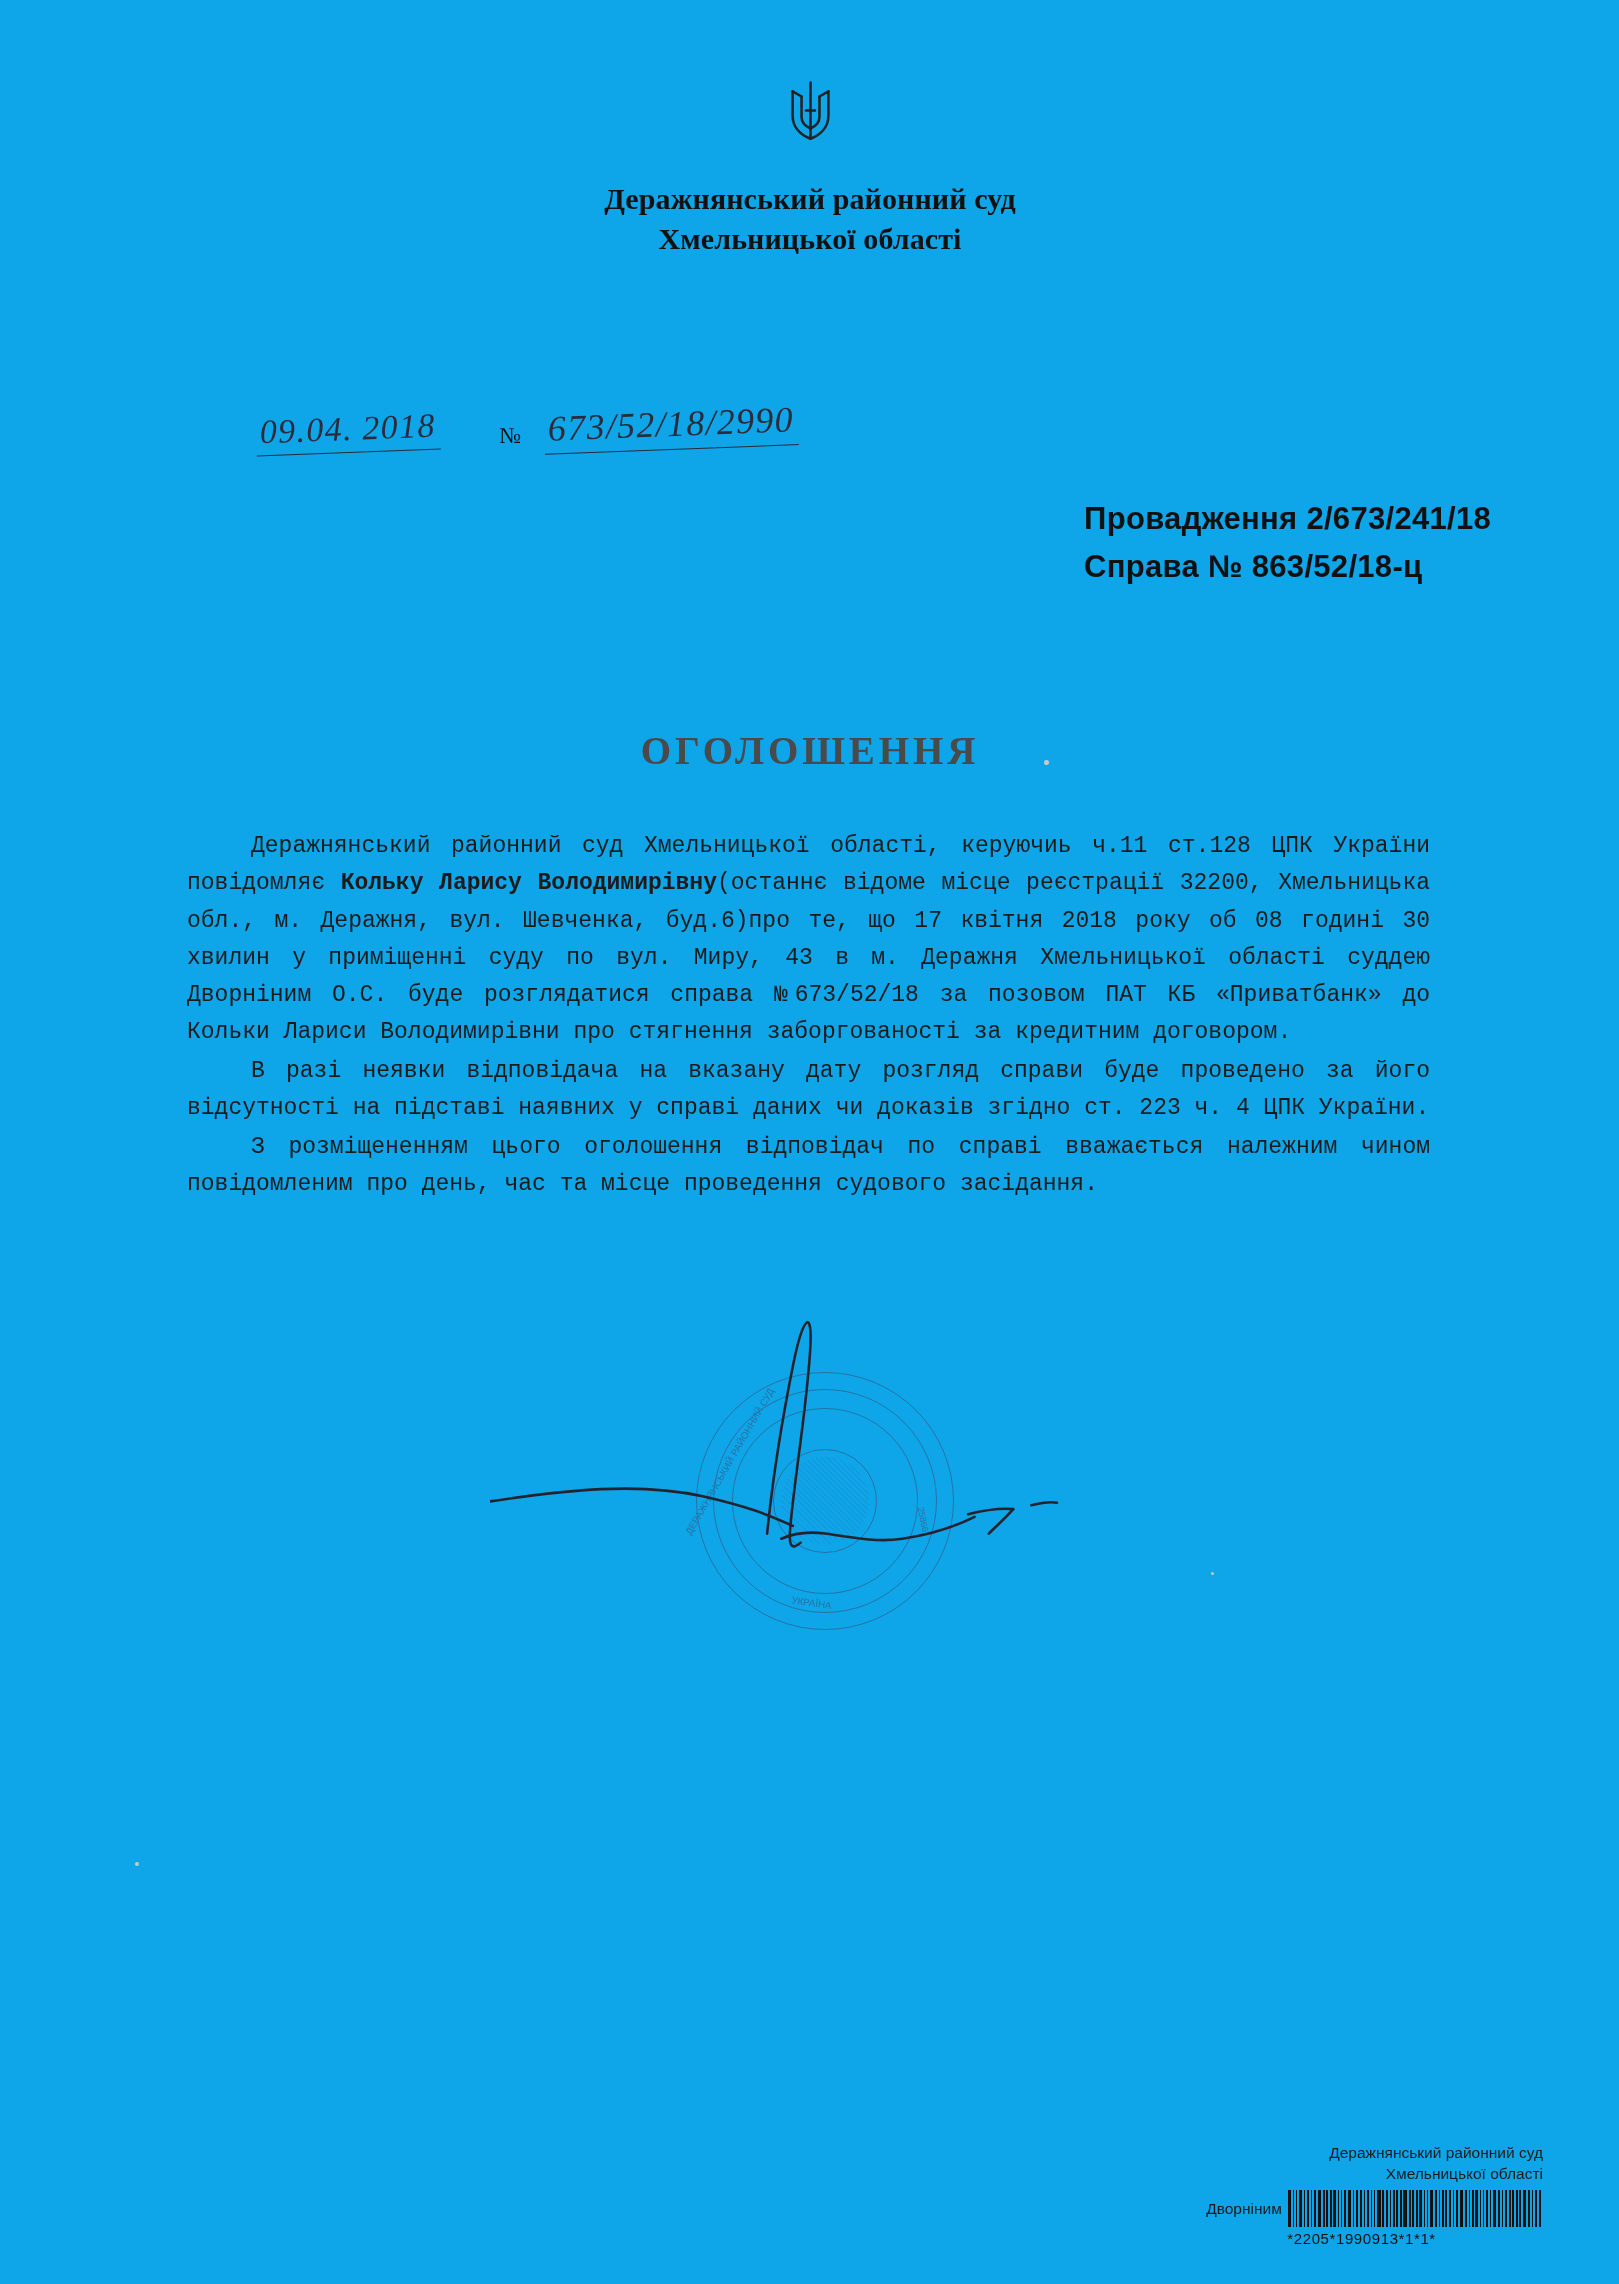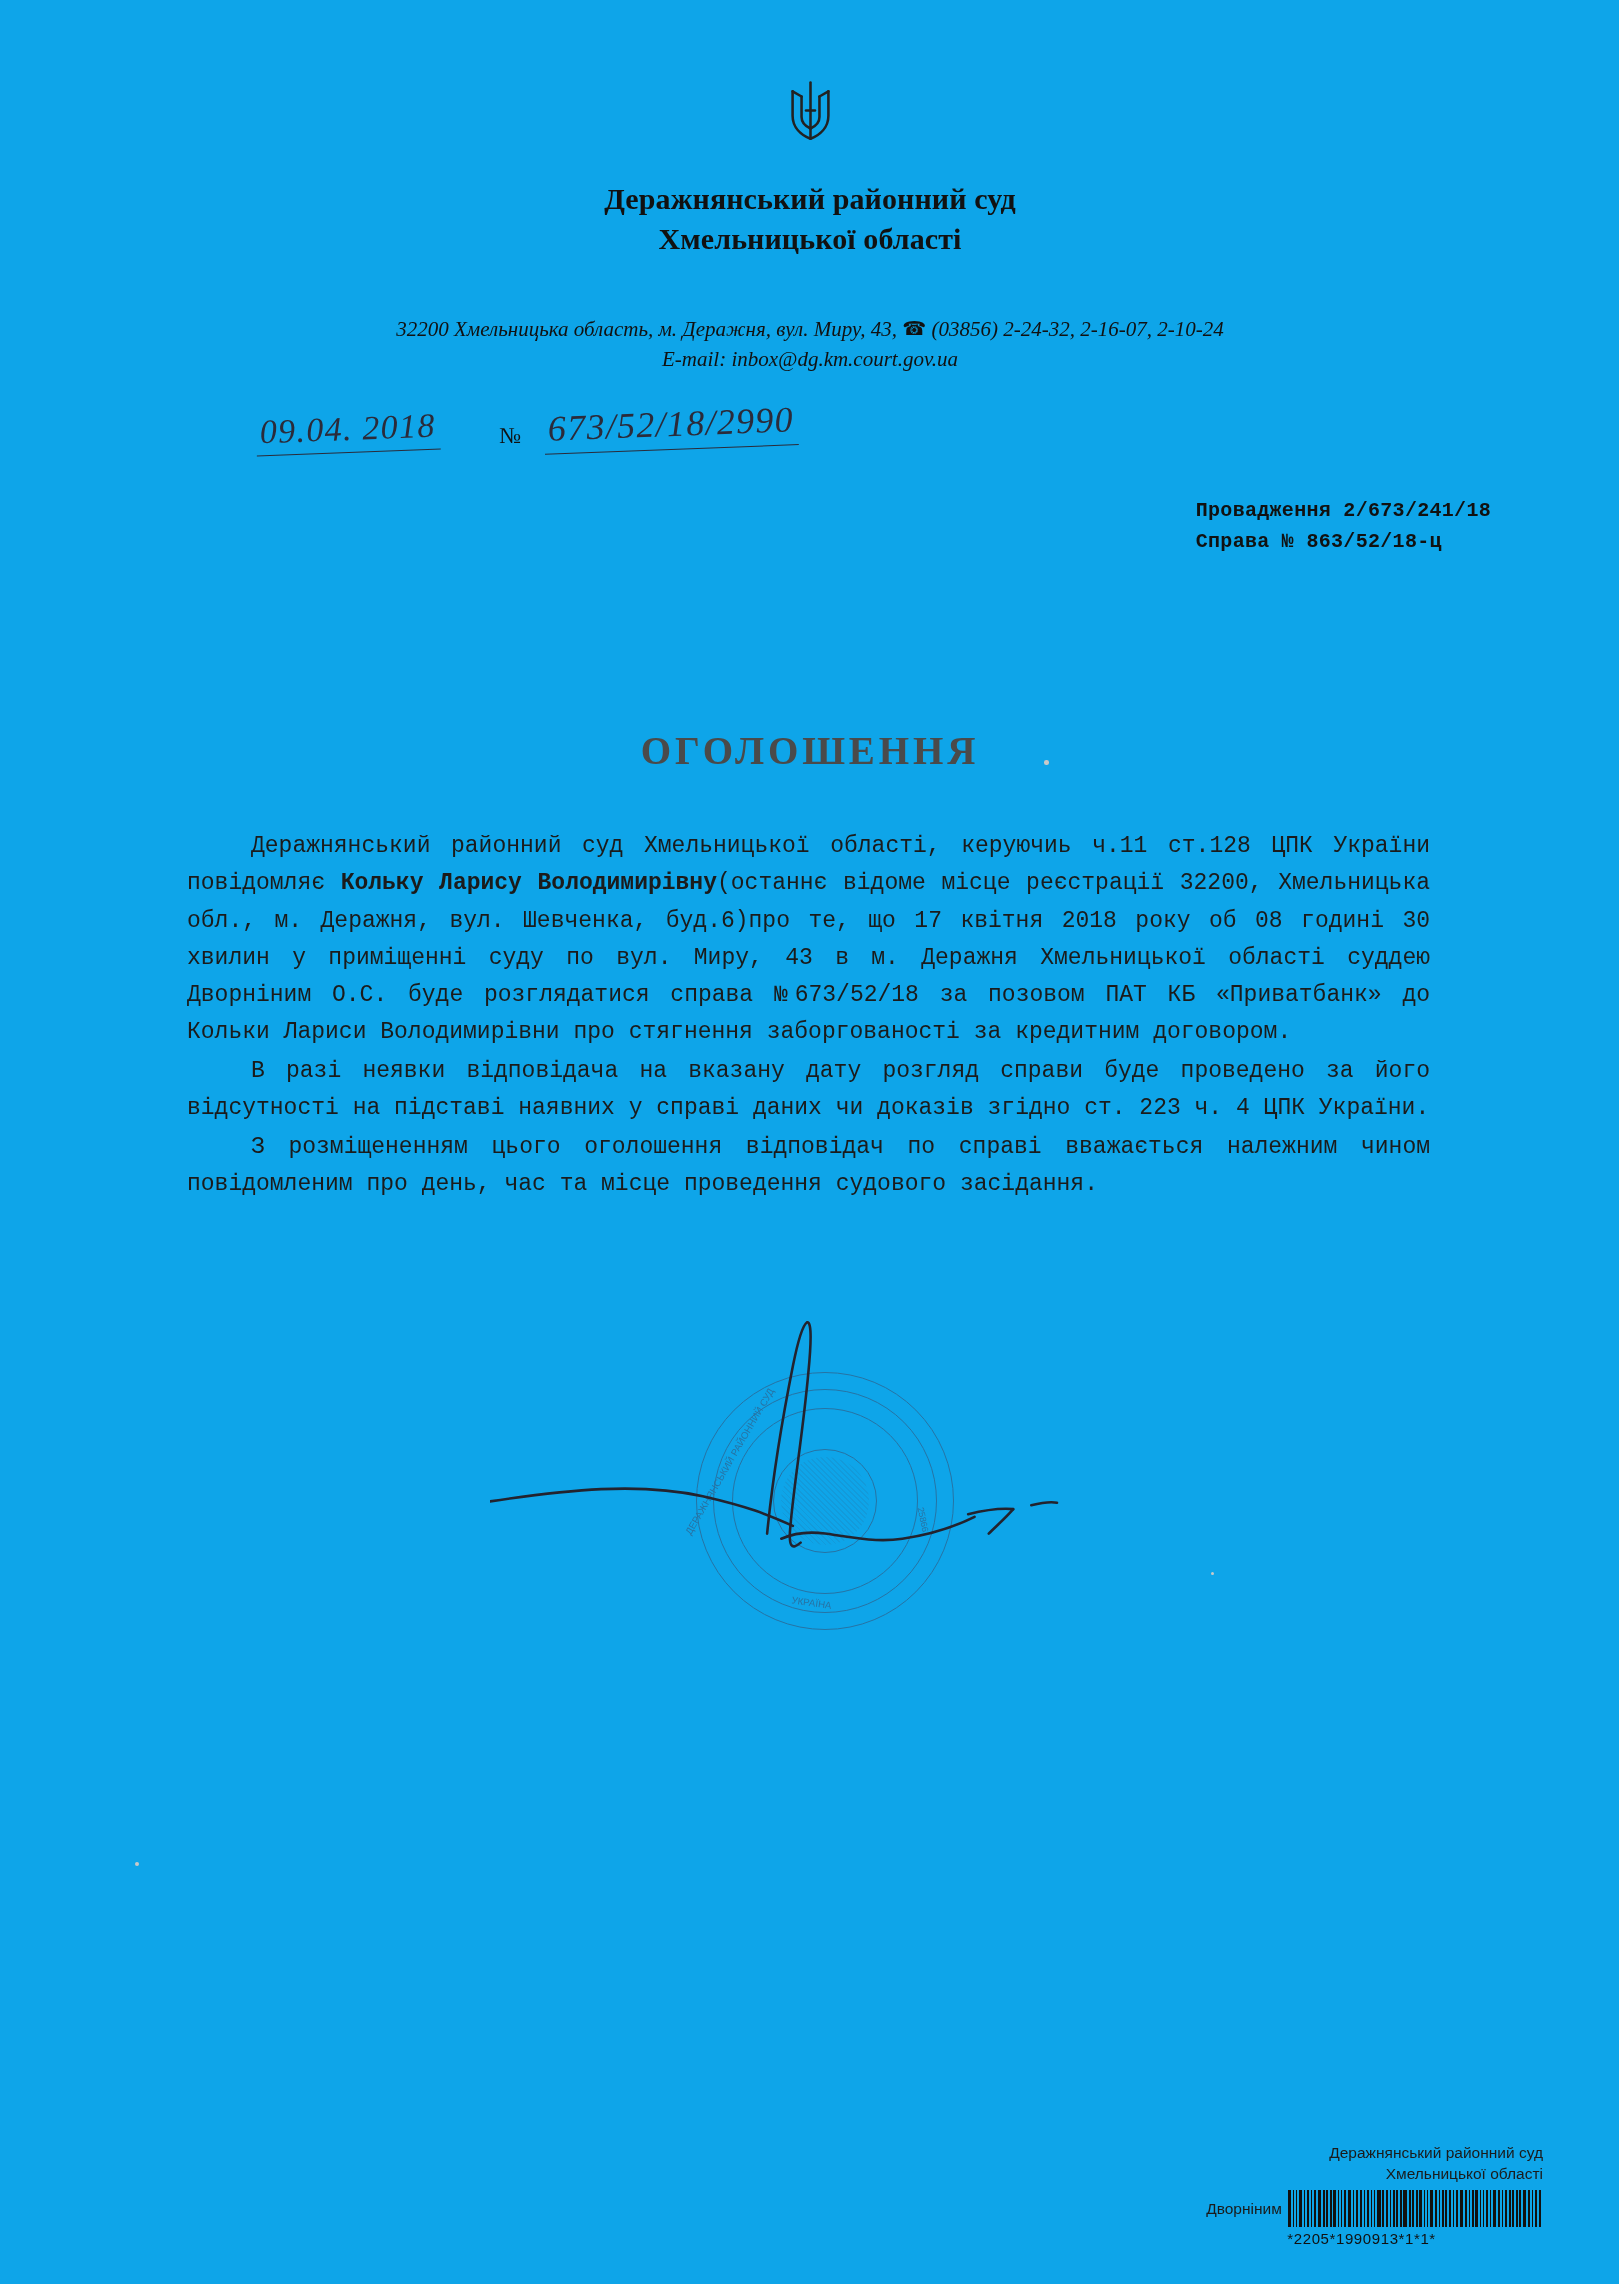--- a/index.html
+++ b/index.html
@@ -92,23 +92,23 @@
     color: #111;
   }
   .hw-num { left: 293px; top: 5.2px; font-size: 36px; border-bottom: 1.9px solid #2b2b3a; padding: 0 3.9px 3.9px 3.9px;}
 
   
   .case-block {
     position: absolute;
     top: 495px;
     right: 129px;
     text-align: left;
-    font-family: Liberation Mono, monospace;
+    font-family: Liberation Sans, sans-serif;
     font-weight: bold;
-    font-size: 20px;
+    font-size: 31px;
     line-height: 1.55;
     color: #111;
     letter-spacing: 0.3px;
   }
 
   
   .doc-heading {
     position: absolute;
     top: 728px;
     left: 0;
@@ -273,28 +273,20 @@
         <path d="M36 52 L50 52"></path>
       </g>
     </svg>
   </div>
 
   <div class="court-title">
     <div>Деражнянський районний суд</div>
     <div>Хмельницької області</div>
   </div>
 
-  <div class="contacts">
-    <div>
-      <span>32200 Хмельницька область, м. Деражня, вул. Миру, 43,</span>
-      <span class="phone-icon">☎</span>
-      <span>(03856) 2-24-32, 2-16-07, 2-10-24</span>
-    </div>
-    <div>E-mail:  inbox@dg.km.court.gov.ua</div>
-  </div>
 
   <div class="hw-line">
     <span class="hw-date">09.04. 2018</span>
     <span class="hw-no">№</span>
     <span class="hw-num">673/52/18/2990</span>
   </div>
 
   <div class="case-block">
     <div>Провадження 2/673/241/18</div>
     <div>Справа № 863/52/18-ц</div>

